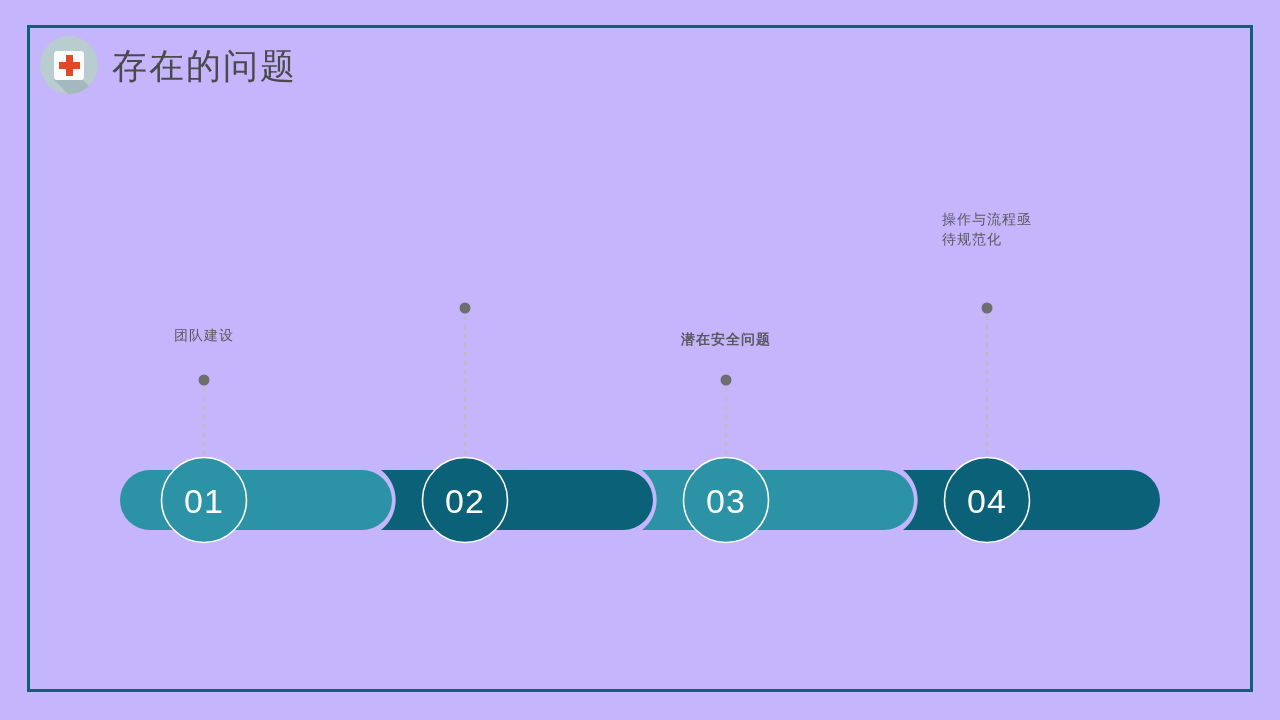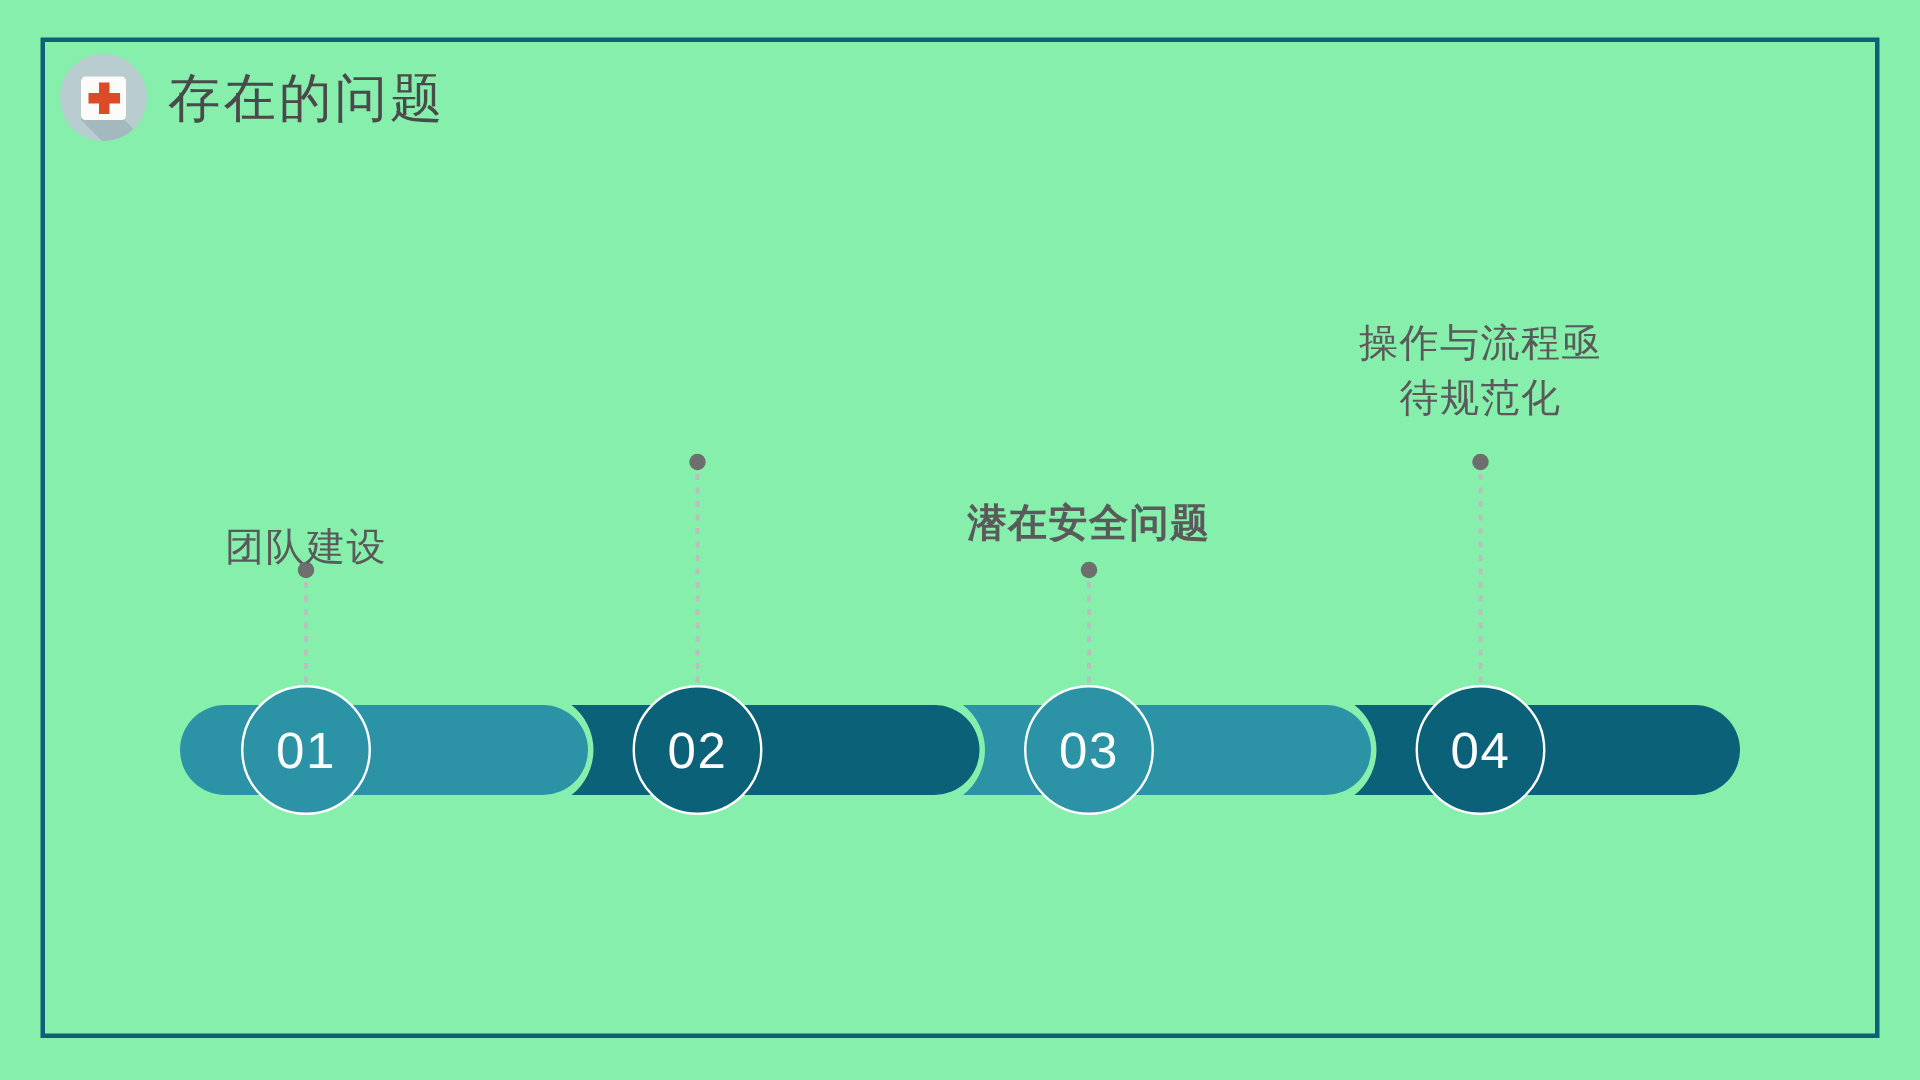--- a/index.html
+++ b/index.html
@@ -11,21 +11,21 @@
     width: 1280px;
     height: 720px;
     overflow: hidden;
     font-family: "Liberation Sans", "DejaVu Sans", sans-serif;
   }
 
   .slide {
     position: relative;
     width: 1280px;
     height: 720px;
-    background: #86efac;
+    background: #c4b5fd;
   }
 
   
   .frame {
     position: absolute;
     left: 27px;
     top: 25px;
     width: 1226px;
     height: 667px;
     border: 3px solid #0d6075;
@@ -119,22 +119,21 @@
     font-size: 34px;
     font-weight: 400;
     text-anchor: middle;
     dominant-baseline: central;
     letter-spacing: 1px;
   }
 
   
   .caption {
     position: absolute;
-    text-align: center;
-    font-size: 26px;
+    font-size: 14px;
     color: #5a5a5a;
     line-height: 1.42;
     white-space: pre-line;
     letter-spacing: 1px;
     transform: translateX(-50%);
   }
 </style>
 </head>
 <body>
 
@@ -171,18 +170,18 @@
         <text x="204" y="501" class="seg-number">01</text>
         <circle cx="465" cy="500" r="42.5" fill="#0b6178" stroke="#ffffff" stroke-width="1.6"></circle>
         <text x="465" y="501" class="seg-number">02</text>
         <circle cx="726" cy="500" r="42.5" fill="#2b93a5" stroke="#ffffff" stroke-width="1.6"></circle>
         <text x="726" y="501" class="seg-number">03</text>
         <circle cx="987" cy="500" r="42.5" fill="#0b6178" stroke="#ffffff" stroke-width="1.6"></circle>
         <text x="987" y="501" class="seg-number">04</text>
       </svg>
   </div>
 
-  <div class="caption" style="left: 204px; top: 326px; margin-top: 20px;">团队建设</div>
+  <div class="caption" style="left: 204px; top: 326px;">团队建设</div>
   <div class="caption" style="left: 726px; top: 330px; font-weight: bold;">潜在安全问题</div>
   <div class="caption" style="left: 987px; top: 210px;">操作与流程亟
 待规范化</div>
 
 </div>
 
 </body></html>

